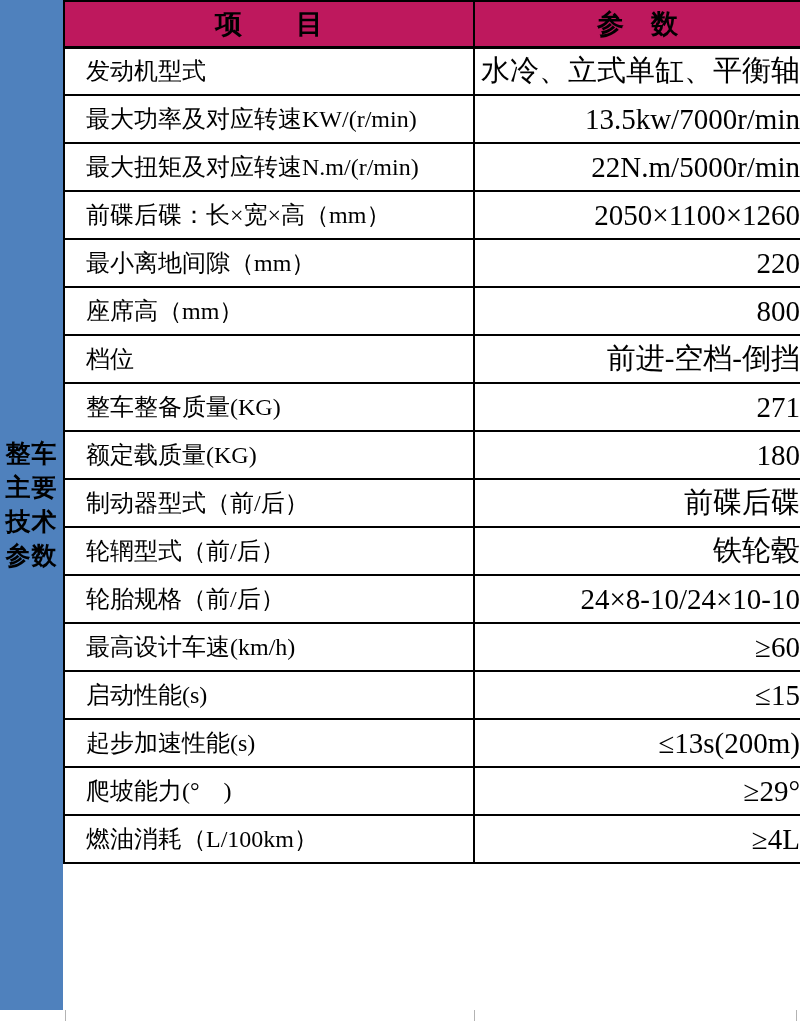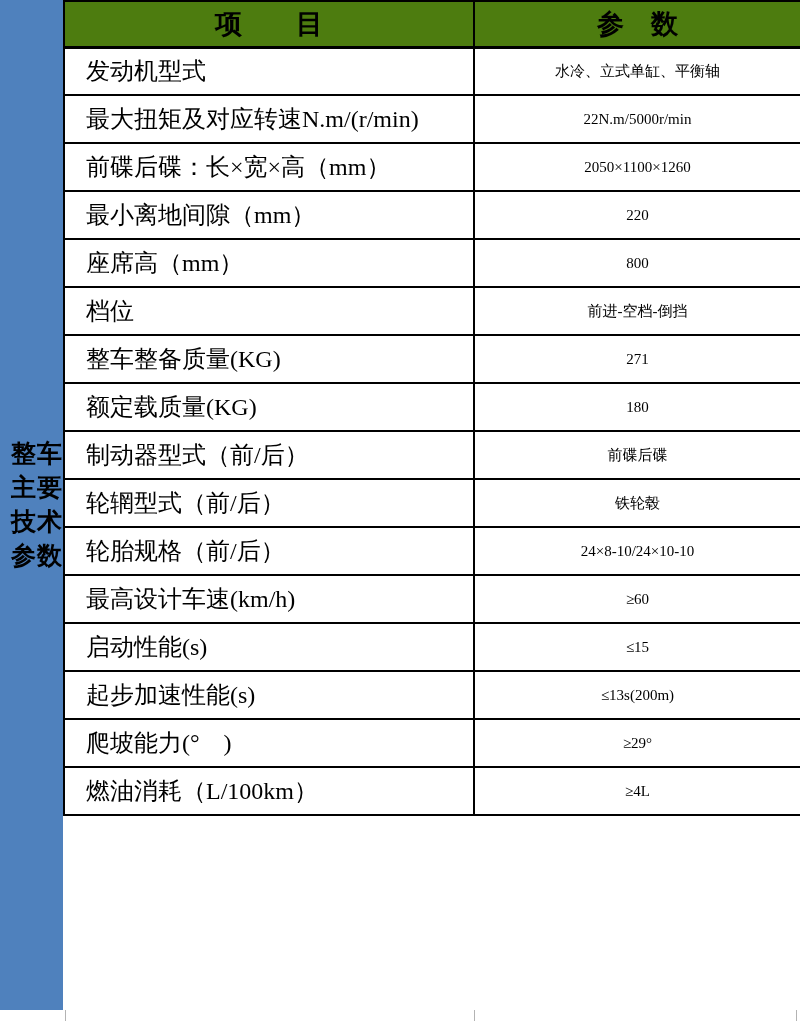--- a/index.html
+++ b/index.html
@@ -11,44 +11,44 @@
     overflow: hidden;
   }
   .page { position: relative; width: 800px; height: 1021px; background: #ffffff; }
 
   
   .sidebar {
     position: absolute; left: 0; top: 0;
     width: 63px; height: 1010px;
     background: #4f81bd;
     display: flex; flex-direction: column;
-    justify-content: center; align-items: flex-end;
+    justify-content: center; align-items: center;
   }
   .sidebar .line {
     font-size: 25px; line-height: 34px; font-weight: bold;
     color: #000000; white-space: nowrap; letter-spacing: 1px;
   }
 
   
   .table-wrap { position: absolute; left: 63px; top: 0; width: 737px; height: 1010px; }
   table {
     width: 737px; border-collapse: collapse; table-layout: fixed;
     border: 2px solid #000000;
   }
   col.c-item { width: 410px; }
   col.c-param { width: 327px; }
   th, td { border: 2px solid #000000; overflow: hidden; white-space: nowrap; }
   thead th {
-    height: 46px; background: #4d7c0f;
+    height: 46px; background: #be185d;
     font-size: 27px; font-weight: bold; text-align: center;
     border-bottom-width: 3px;
   }
   tbody tr { height: 48px; }
   td.label { font-size: 24px; text-align: left; padding-left: 21px; }
-  td.value { font-size: 15px; text-align: center; }
+  td.value { font-size: 29px; text-align: right; }
 
   
   .bottom-strip { position: absolute; left: 0; top: 1010px; width: 800px; height: 11px; background: #ffffff; }
   .gl { position: absolute; top: 0; width: 1px; height: 11px; background: #b3b3b3; }
   .gl1 { left: 65px; } .gl2 { left: 474px; } .gl3 { left: 796px; }
 </style>
 </head>
 <body>
 
 <div class="page">
@@ -69,20 +69,24 @@
       <thead>
         <tr>
           <th>项　　目</th>
           <th>参　数</th>
         </tr>
       </thead>
       <tbody id="tbody">
           <tr>
             <td class="label">发动机型式</td>
             <td class="value">水冷、立式单缸、平衡轴</td>
+          </tr>
+          <tr>
+            <td class="label">最大功率及对应转速KW/(r/min)</td>
+            <td class="value">13.5kw/7000r/min</td>
           </tr>
           <tr>
             <td class="label">最大扭矩及对应转速N.m/(r/min)</td>
             <td class="value">22N.m/5000r/min</td>
           </tr>
           <tr>
             <td class="label">前碟后碟：长×宽×高（mm）</td>
             <td class="value">2050×1100×1260</td>
           </tr>
           <tr>

